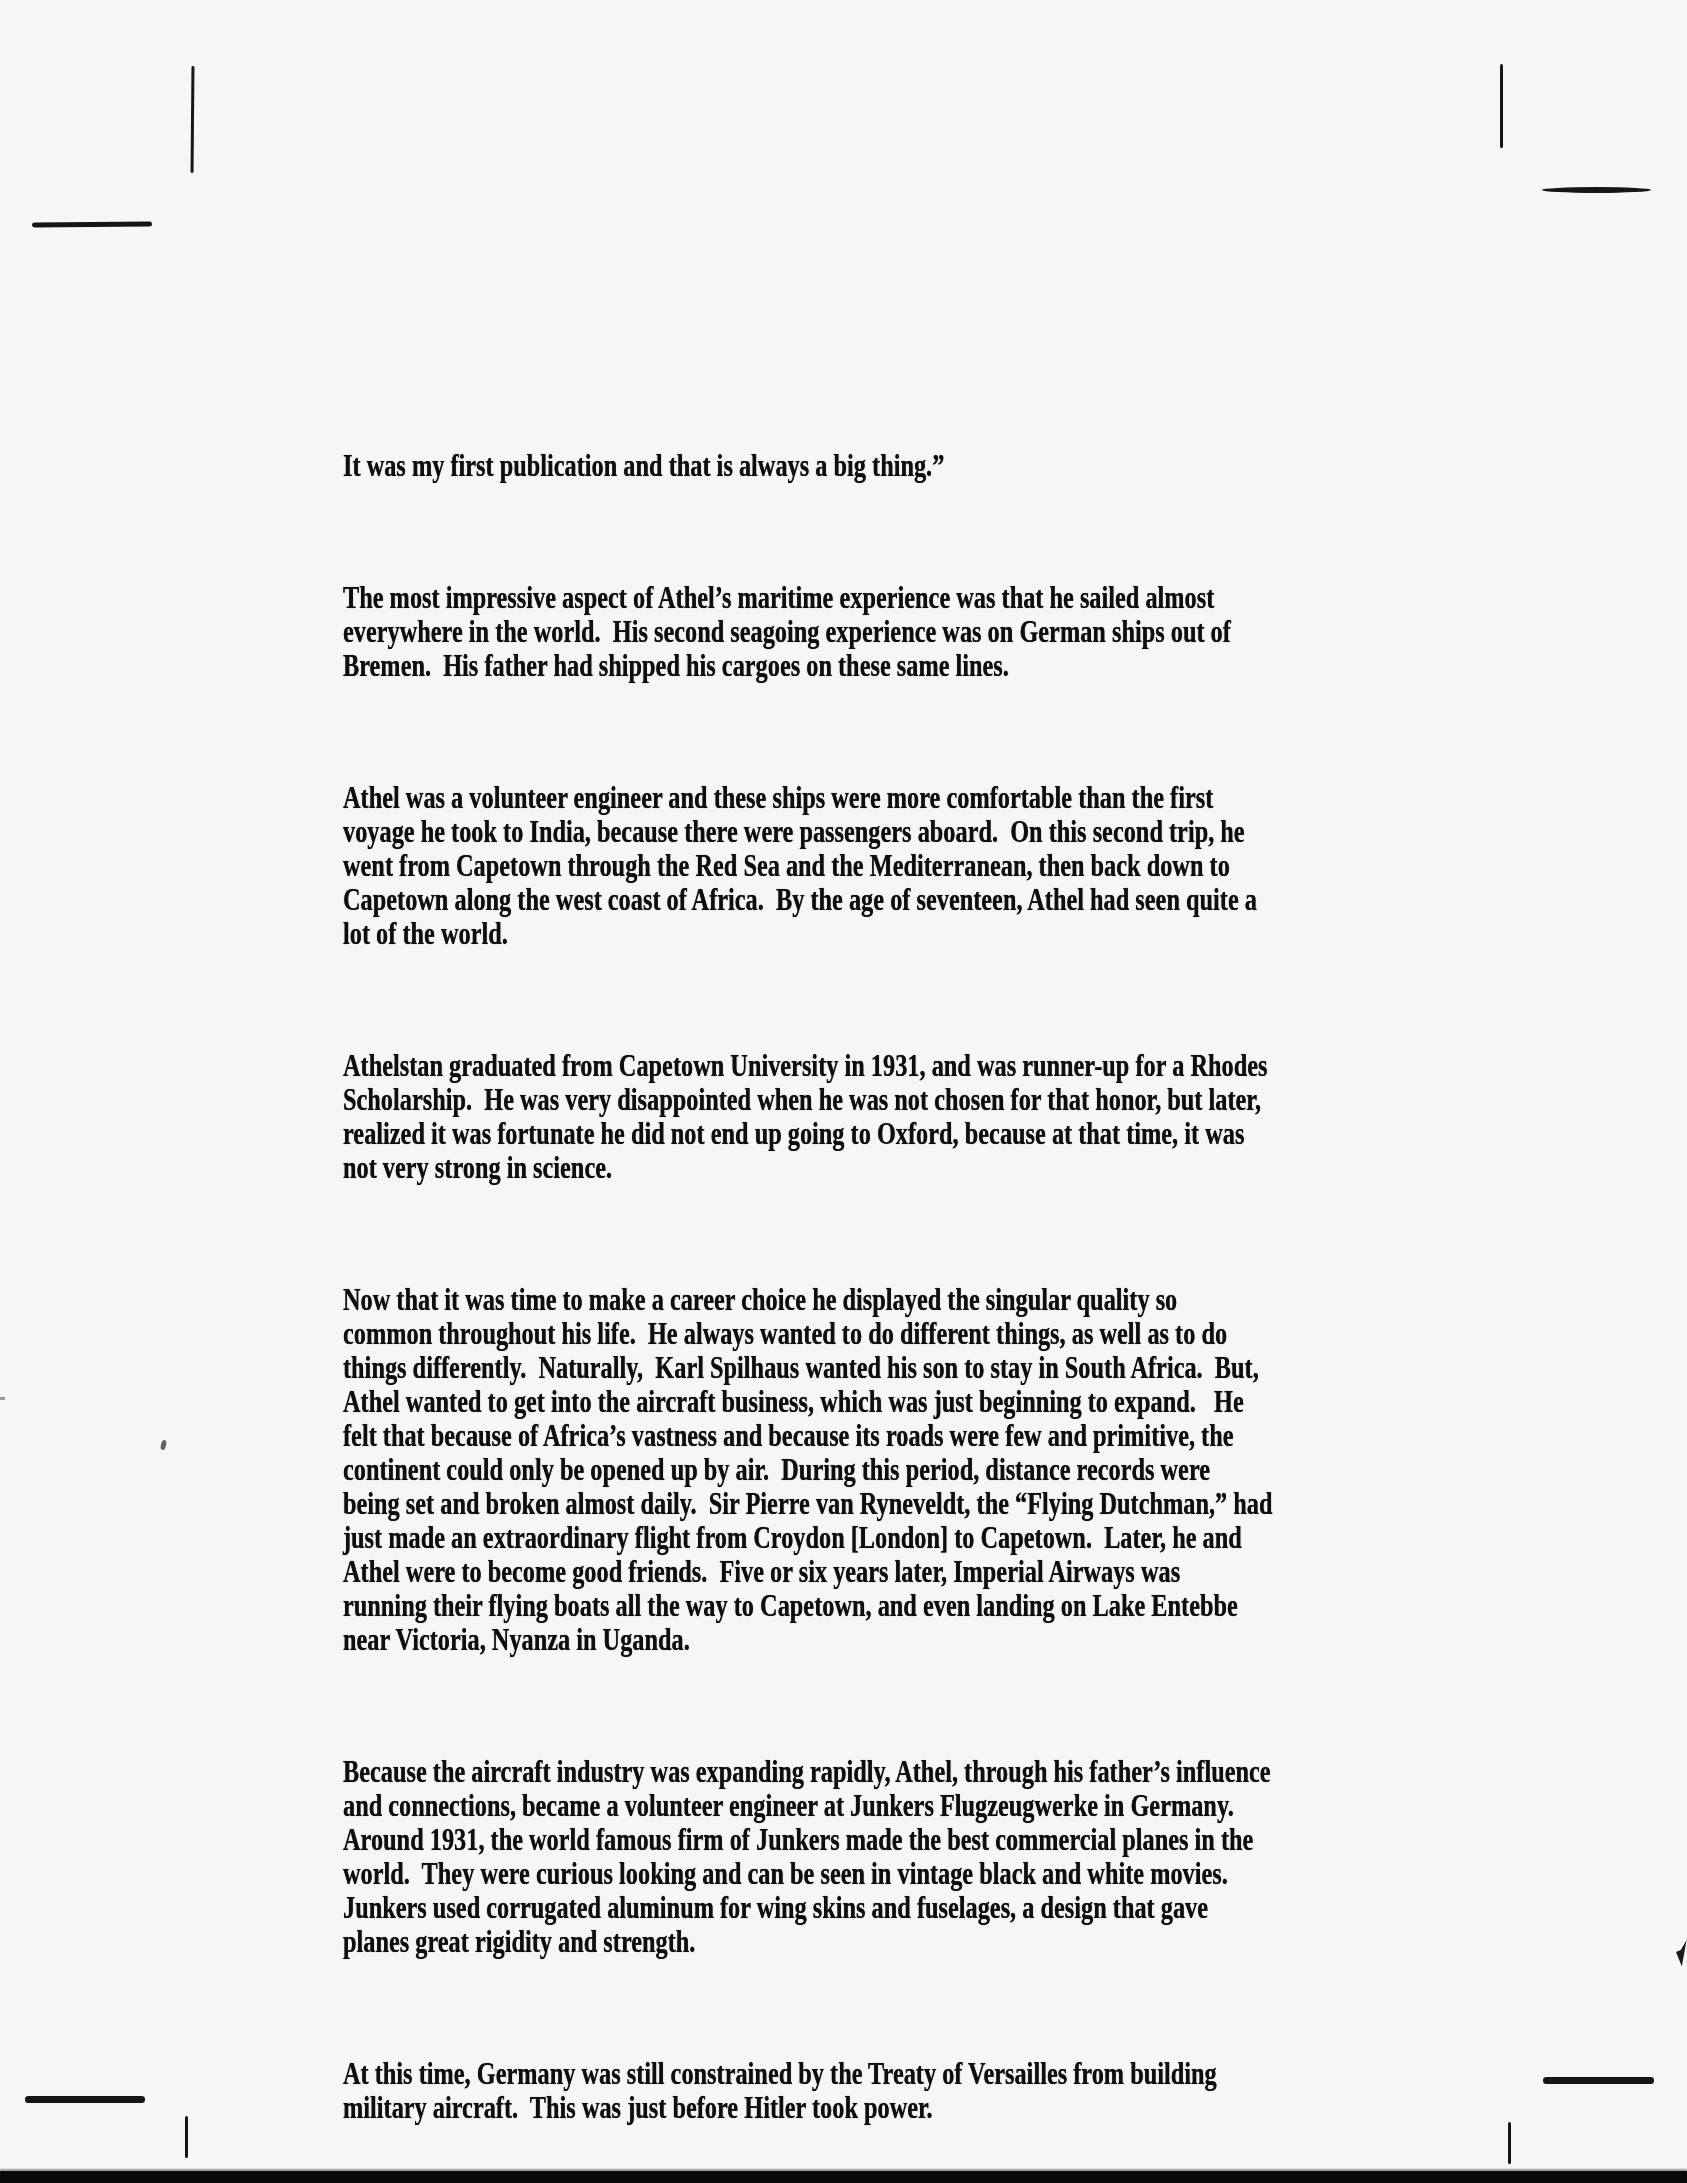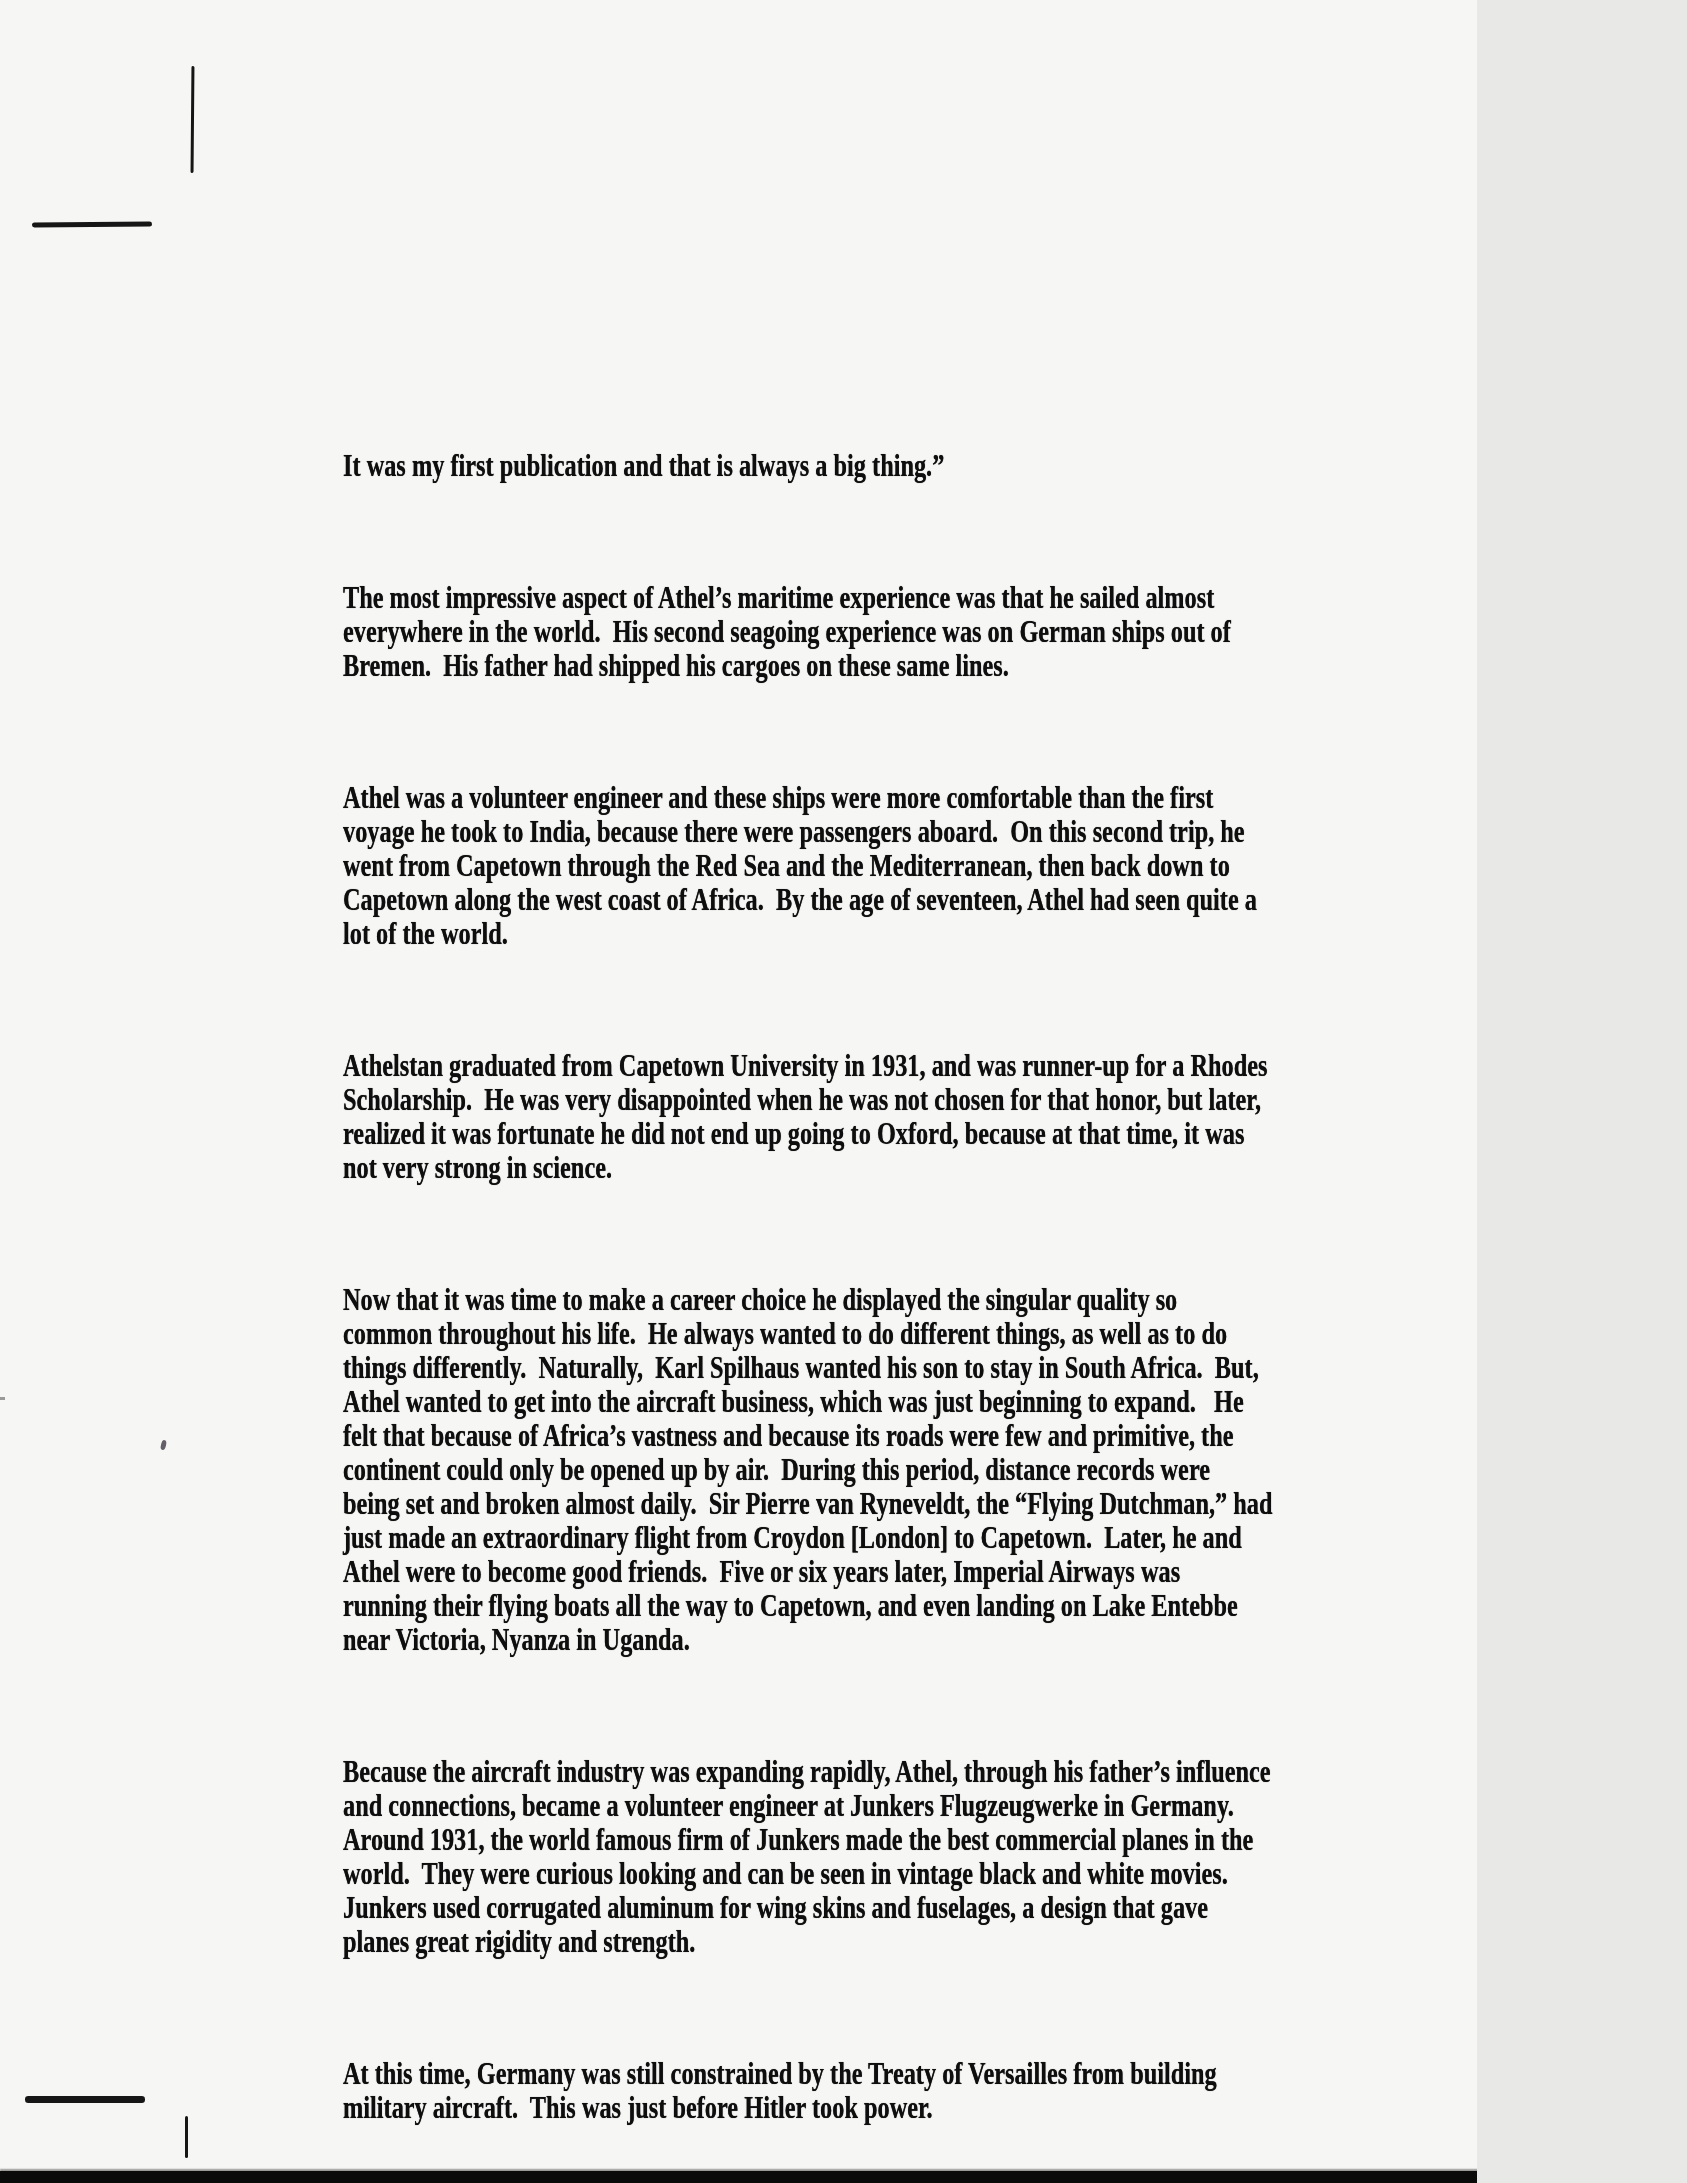--- a/index.html
+++ b/index.html
@@ -3,21 +3,21 @@
 <meta charset="utf-8">
 <style>
   html, body {
     margin: 0;
     padding: 0;
     overflow: hidden;
     background: #e8e8e6;
   }
   .page {
     position: relative;
-    width: 1477px;
+    width: 1687px;
     height: 2183px;
     background: #f6f6f4;
     overflow: hidden;
   }
   
   .text-column {
     position: absolute;
     left: 343px;
     top: 380px;
     width: 1522px;

